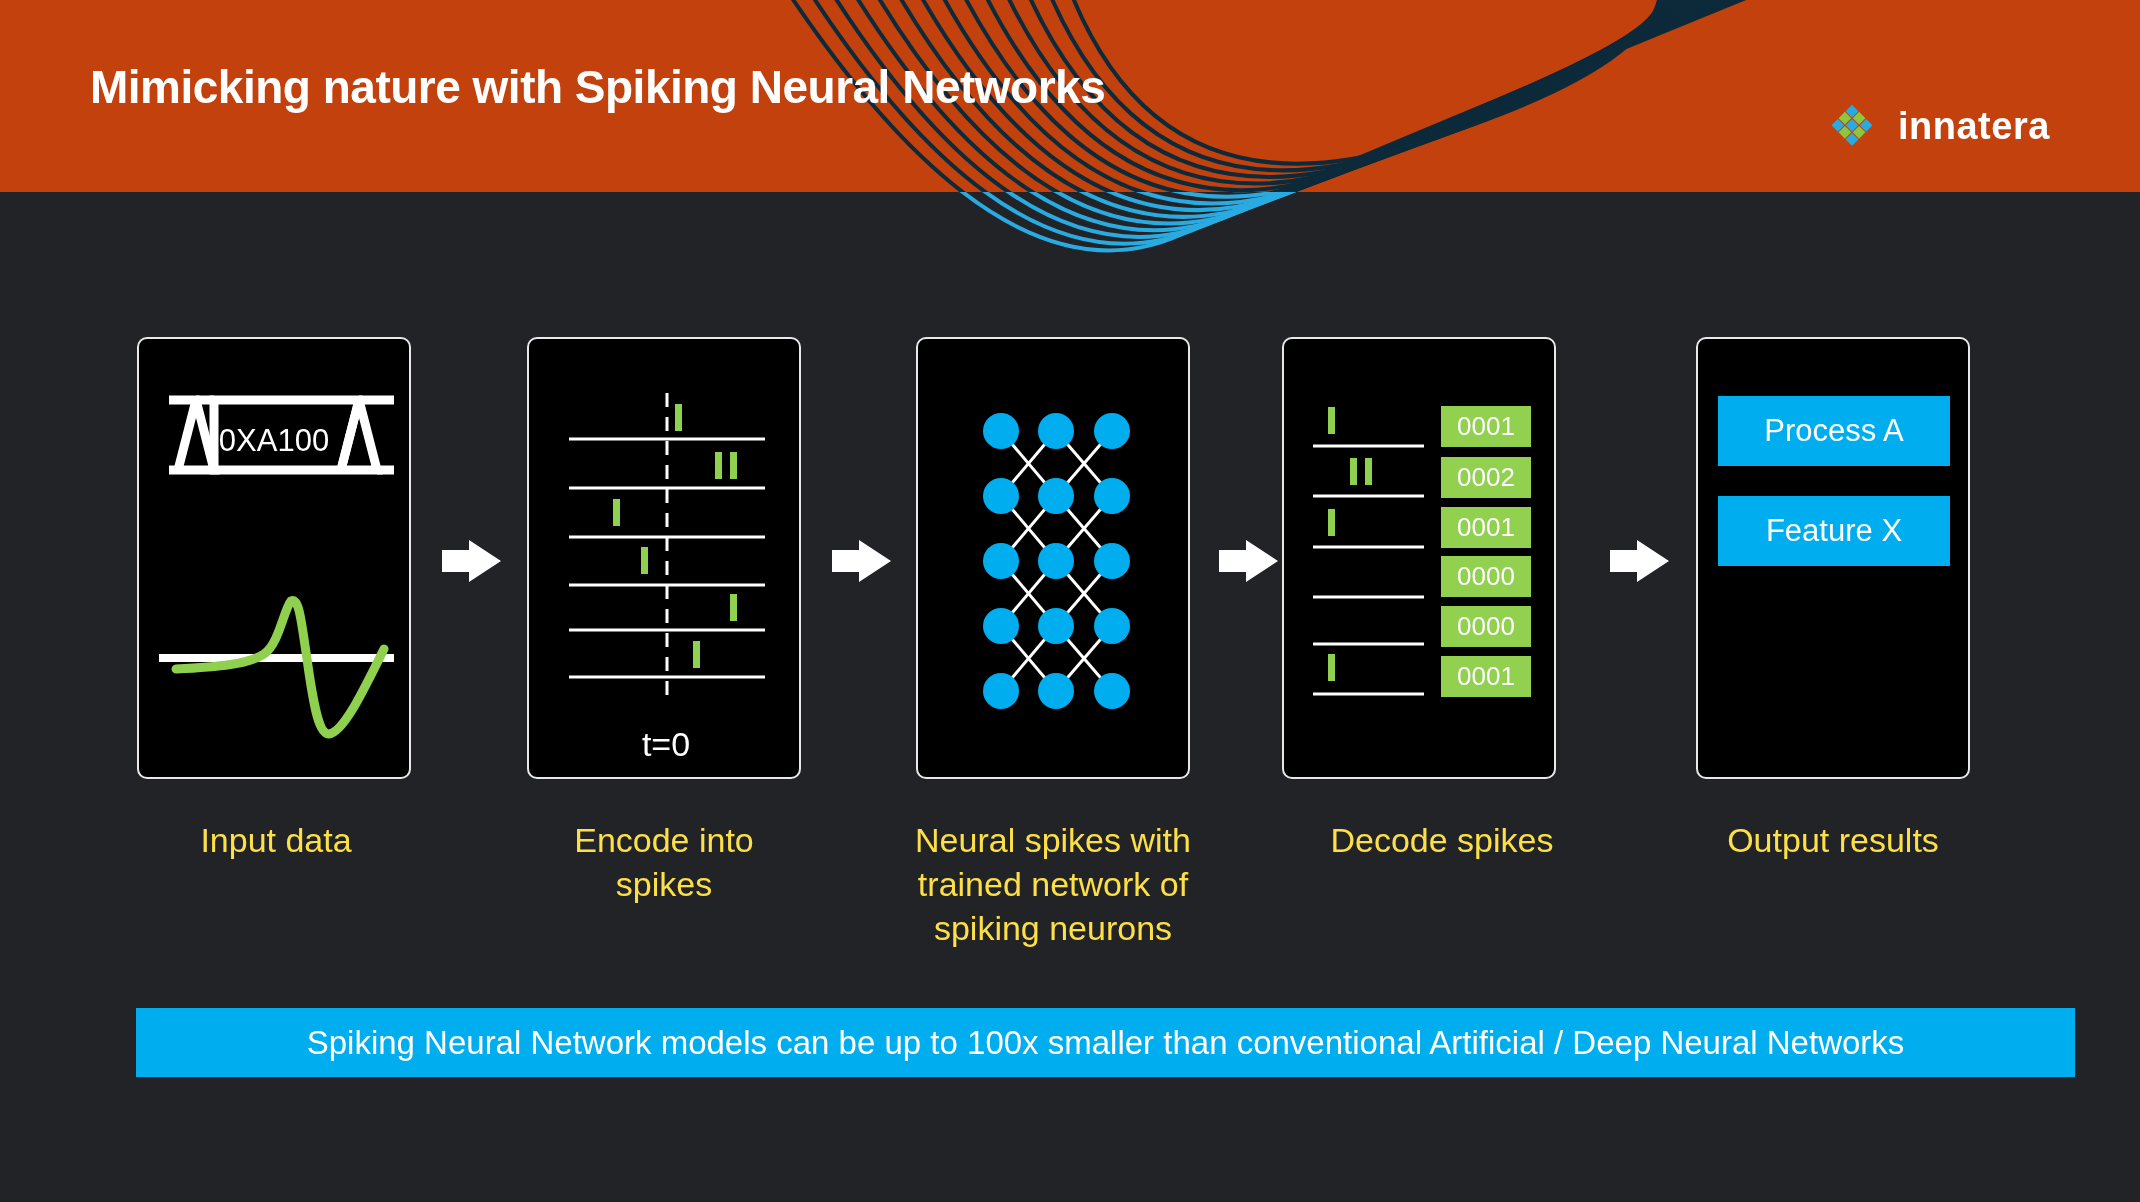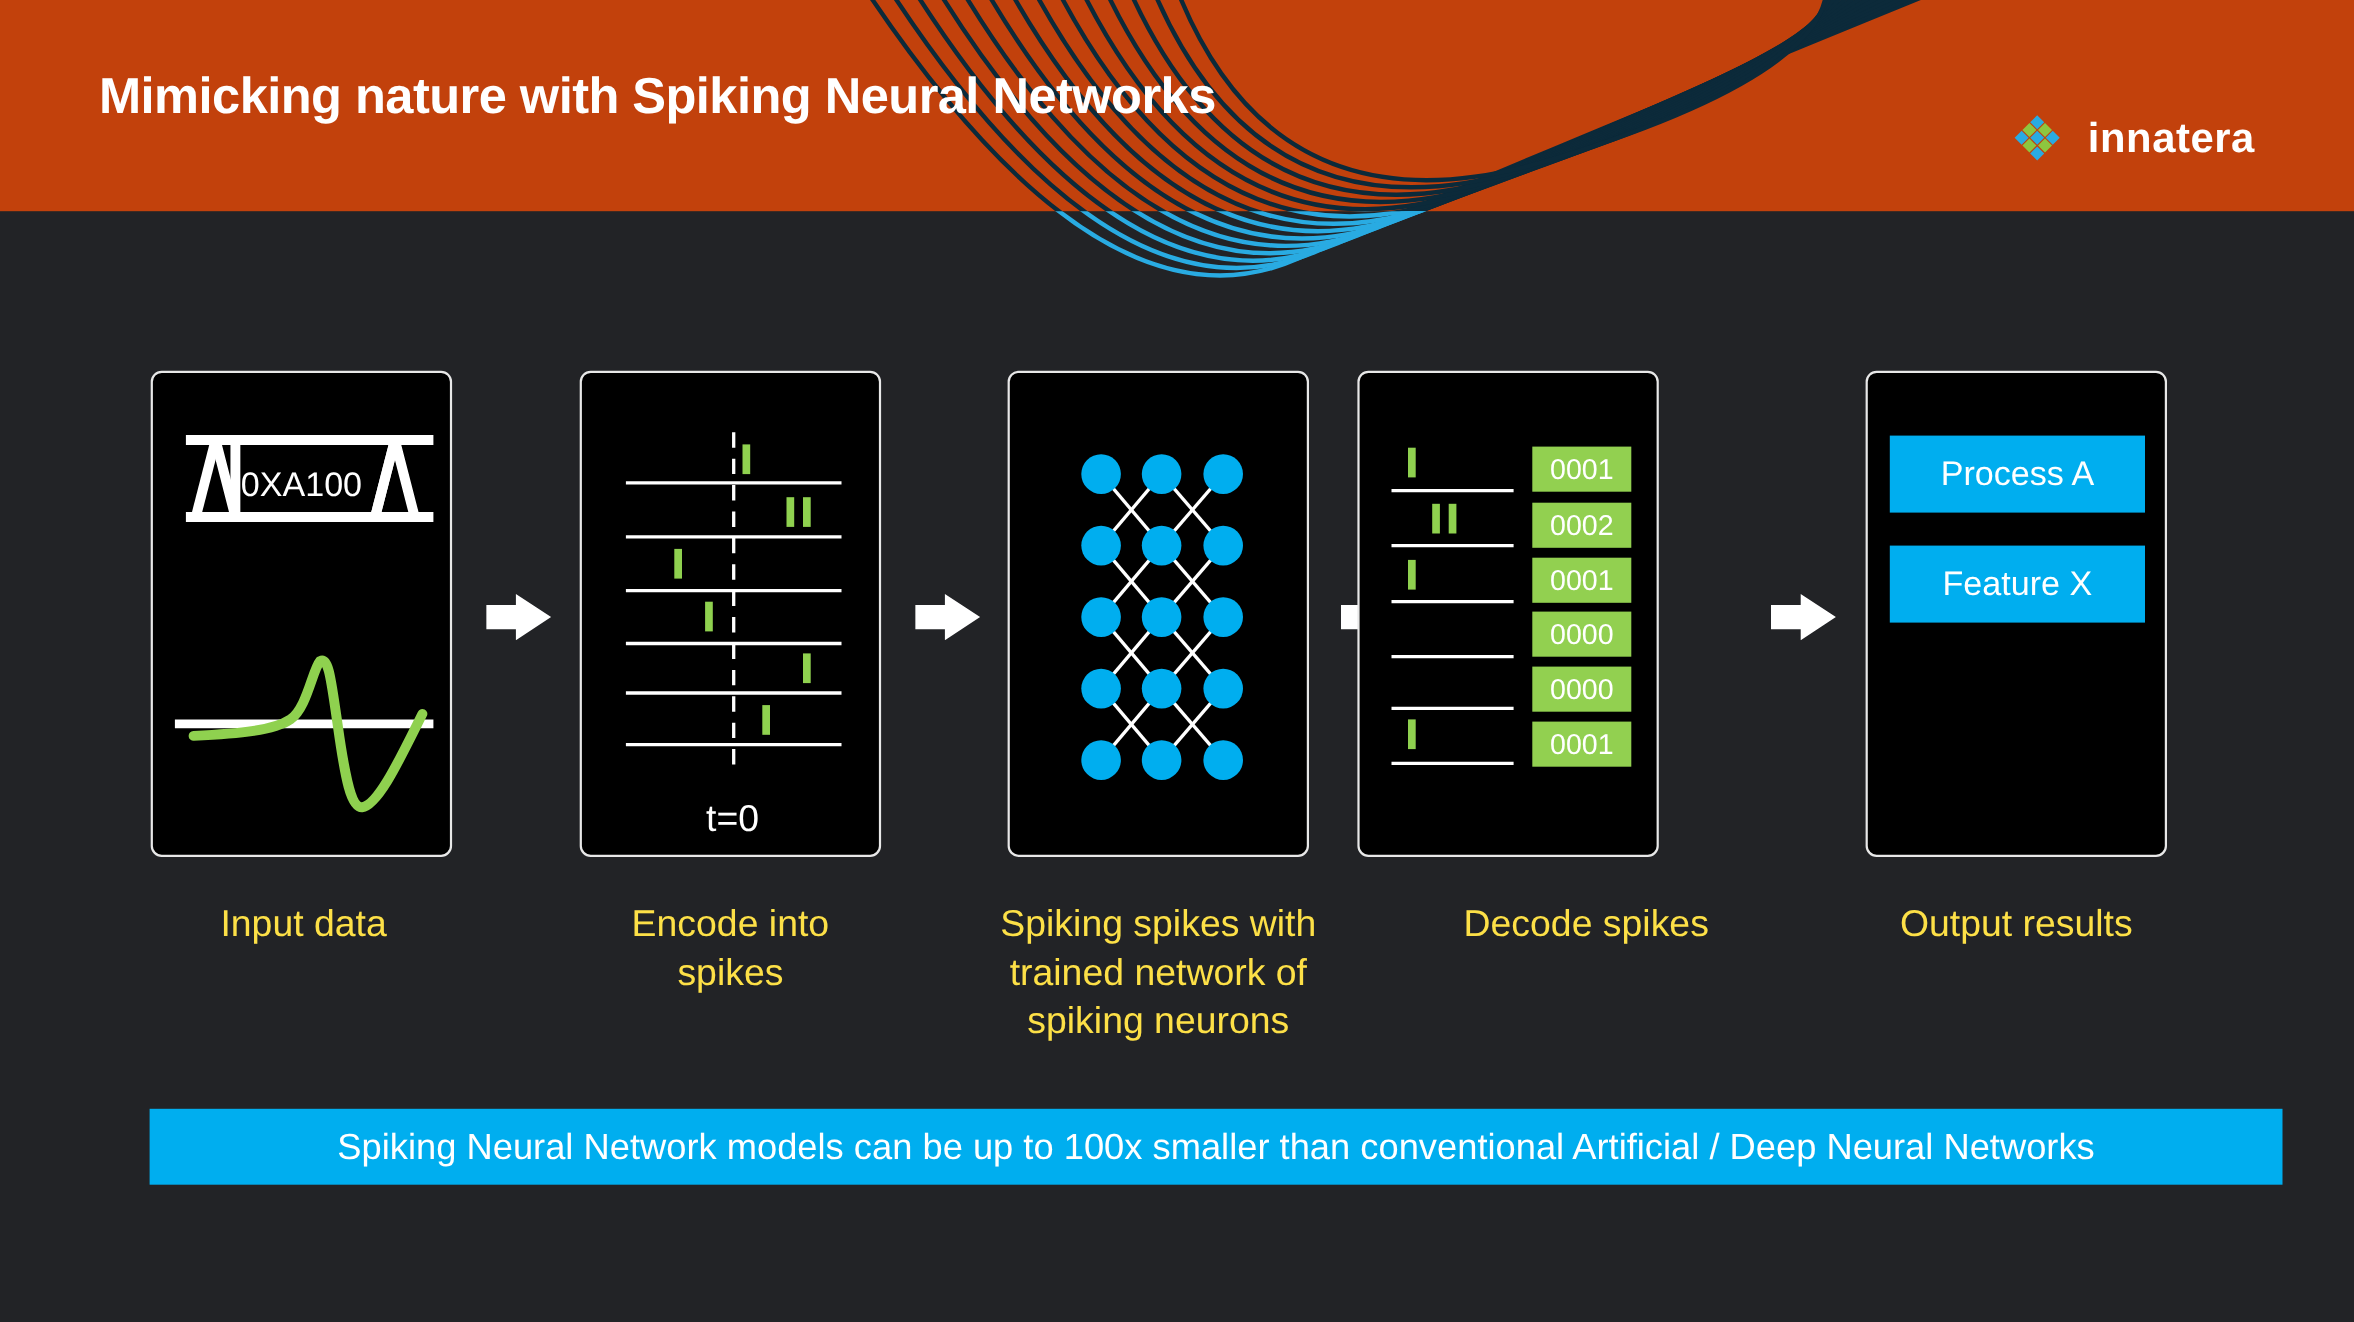--- a/index.html
+++ b/index.html
@@ -157,21 +157,21 @@
       <circle cx="83" cy="352" r="18" fill="#00aeef"></circle>
       <circle cx="138" cy="352" r="18" fill="#00aeef"></circle>
       <circle cx="194" cy="352" r="18" fill="#00aeef"></circle>
     </svg>
 </div>
 
 <svg class="arrow" style="left:1219px;" viewBox="0 0 62 42">
   <polygon points="0,10 27,10 27,0 59,21 27,42 27,32 0,32" fill="#fff"></polygon>
 </svg>
 
-<div class="card" style="left:1234px;text-align:center;">
+<div class="card" style="left:1282px;text-align:center;">
   <svg width="274" height="442" viewBox="0 0 274 442" id="decode-svg">
       <line x1="29" y1="107" x2="140" y2="107" stroke="#fff" stroke-width="3"></line>
       <line x1="29" y1="157" x2="140" y2="157" stroke="#fff" stroke-width="3"></line>
       <line x1="29" y1="208" x2="140" y2="208" stroke="#fff" stroke-width="3"></line>
       <line x1="29" y1="258" x2="140" y2="258" stroke="#fff" stroke-width="3"></line>
       <line x1="29" y1="305" x2="140" y2="305" stroke="#fff" stroke-width="3"></line>
       <line x1="29" y1="355" x2="140" y2="355" stroke="#fff" stroke-width="3"></line>
       <rect x="44" y="68" width="7" height="27" fill="#8fd14f"></rect>
       <rect x="66" y="119" width="7" height="27" fill="#8fd14f"></rect>
       <rect x="81" y="119" width="7" height="27" fill="#8fd14f"></rect>
@@ -190,17 +190,17 @@
   <polygon points="0,10 27,10 27,0 59,21 27,42 27,32 0,32" fill="#fff"></polygon>
 </svg>
 
 <div class="card" style="left:1696px;">
   <div class="out-box" style="top:57px;height:70px;">Process A</div>
   <div class="out-box" style="top:157px;height:70px;">Feature X</div>
 </div>
 
 <div class="caption" style="left:106px;">Input data</div>
 <div class="caption" style="left:494px;width:340px;padding:0 70px;box-sizing:border-box;">Encode into spikes</div>
-<div class="caption" style="left:883px;padding:0 10px;box-sizing:border-box;">Spiking spikes with trained network of spiking neurons</div>
+<div class="caption" style="left:883px;padding:0 10px;box-sizing:border-box;">Neural spikes with trained network of spiking neurons</div>
 <div class="caption" style="left:1272px;">Decode spikes</div>
 <div class="caption" style="left:1663px;">Output results</div>
 
 <div class="banner">Spiking Neural Network models can be up to 100x smaller than conventional Artificial / Deep Neural Networks</div>
 
 </body></html>

